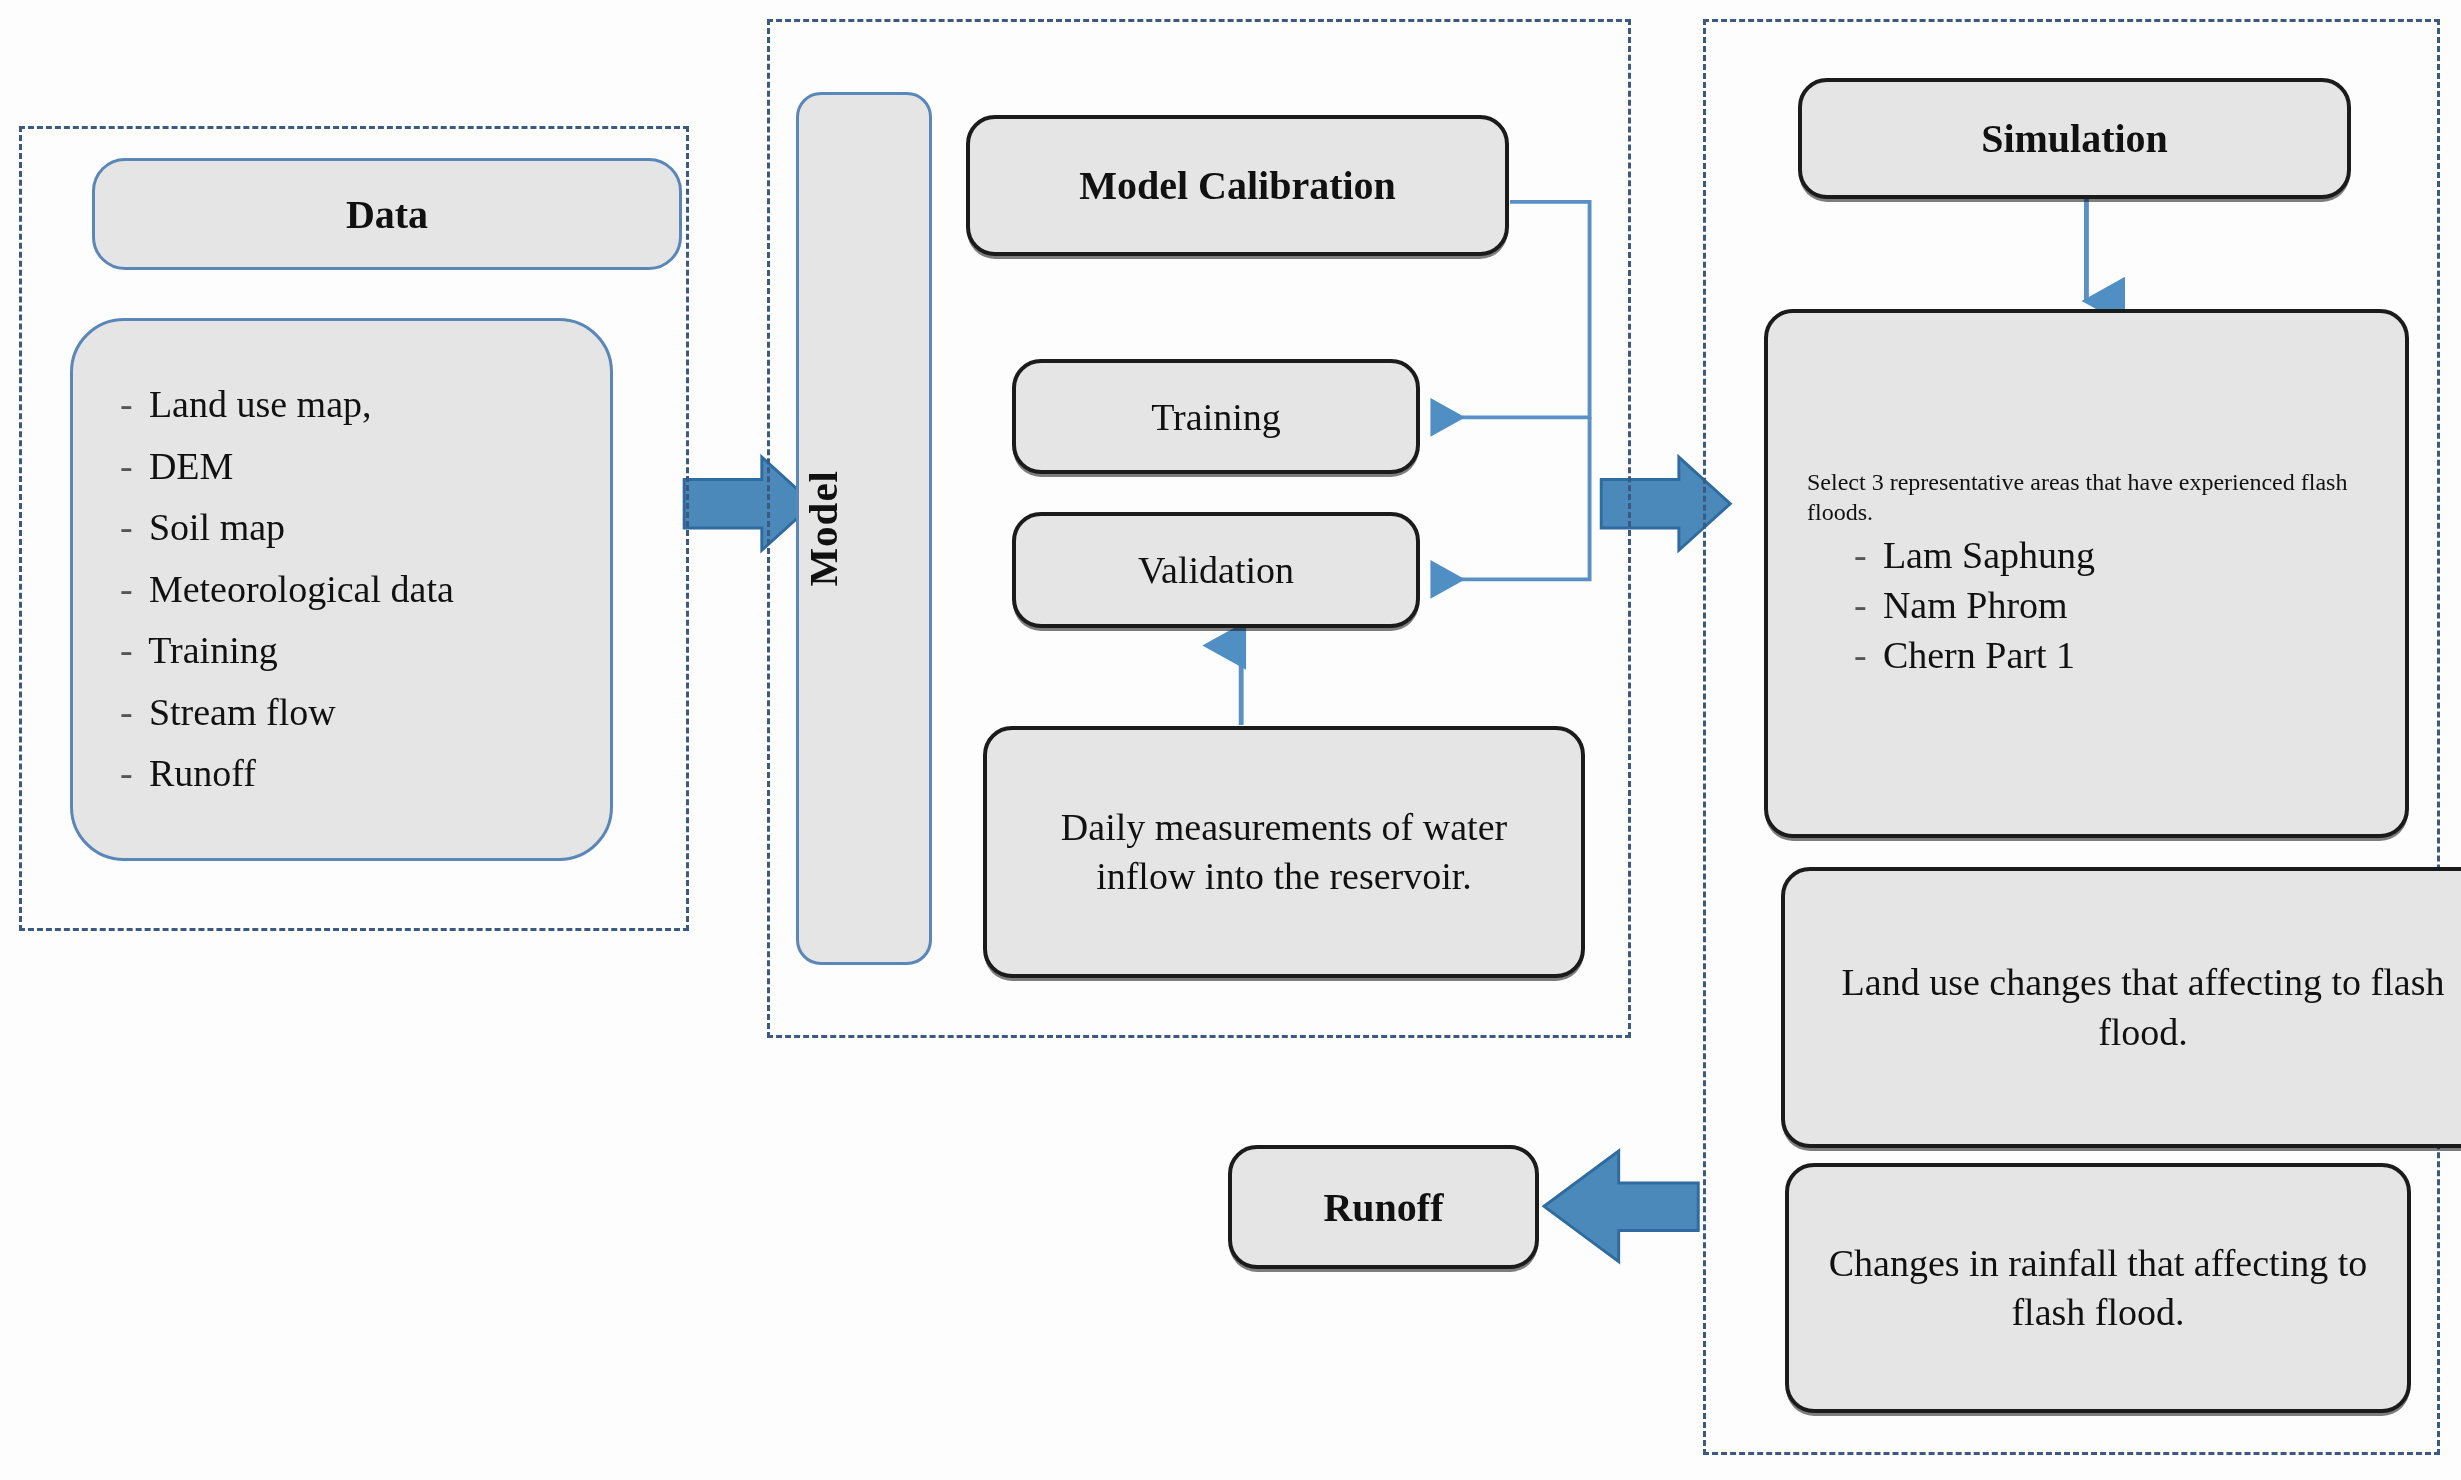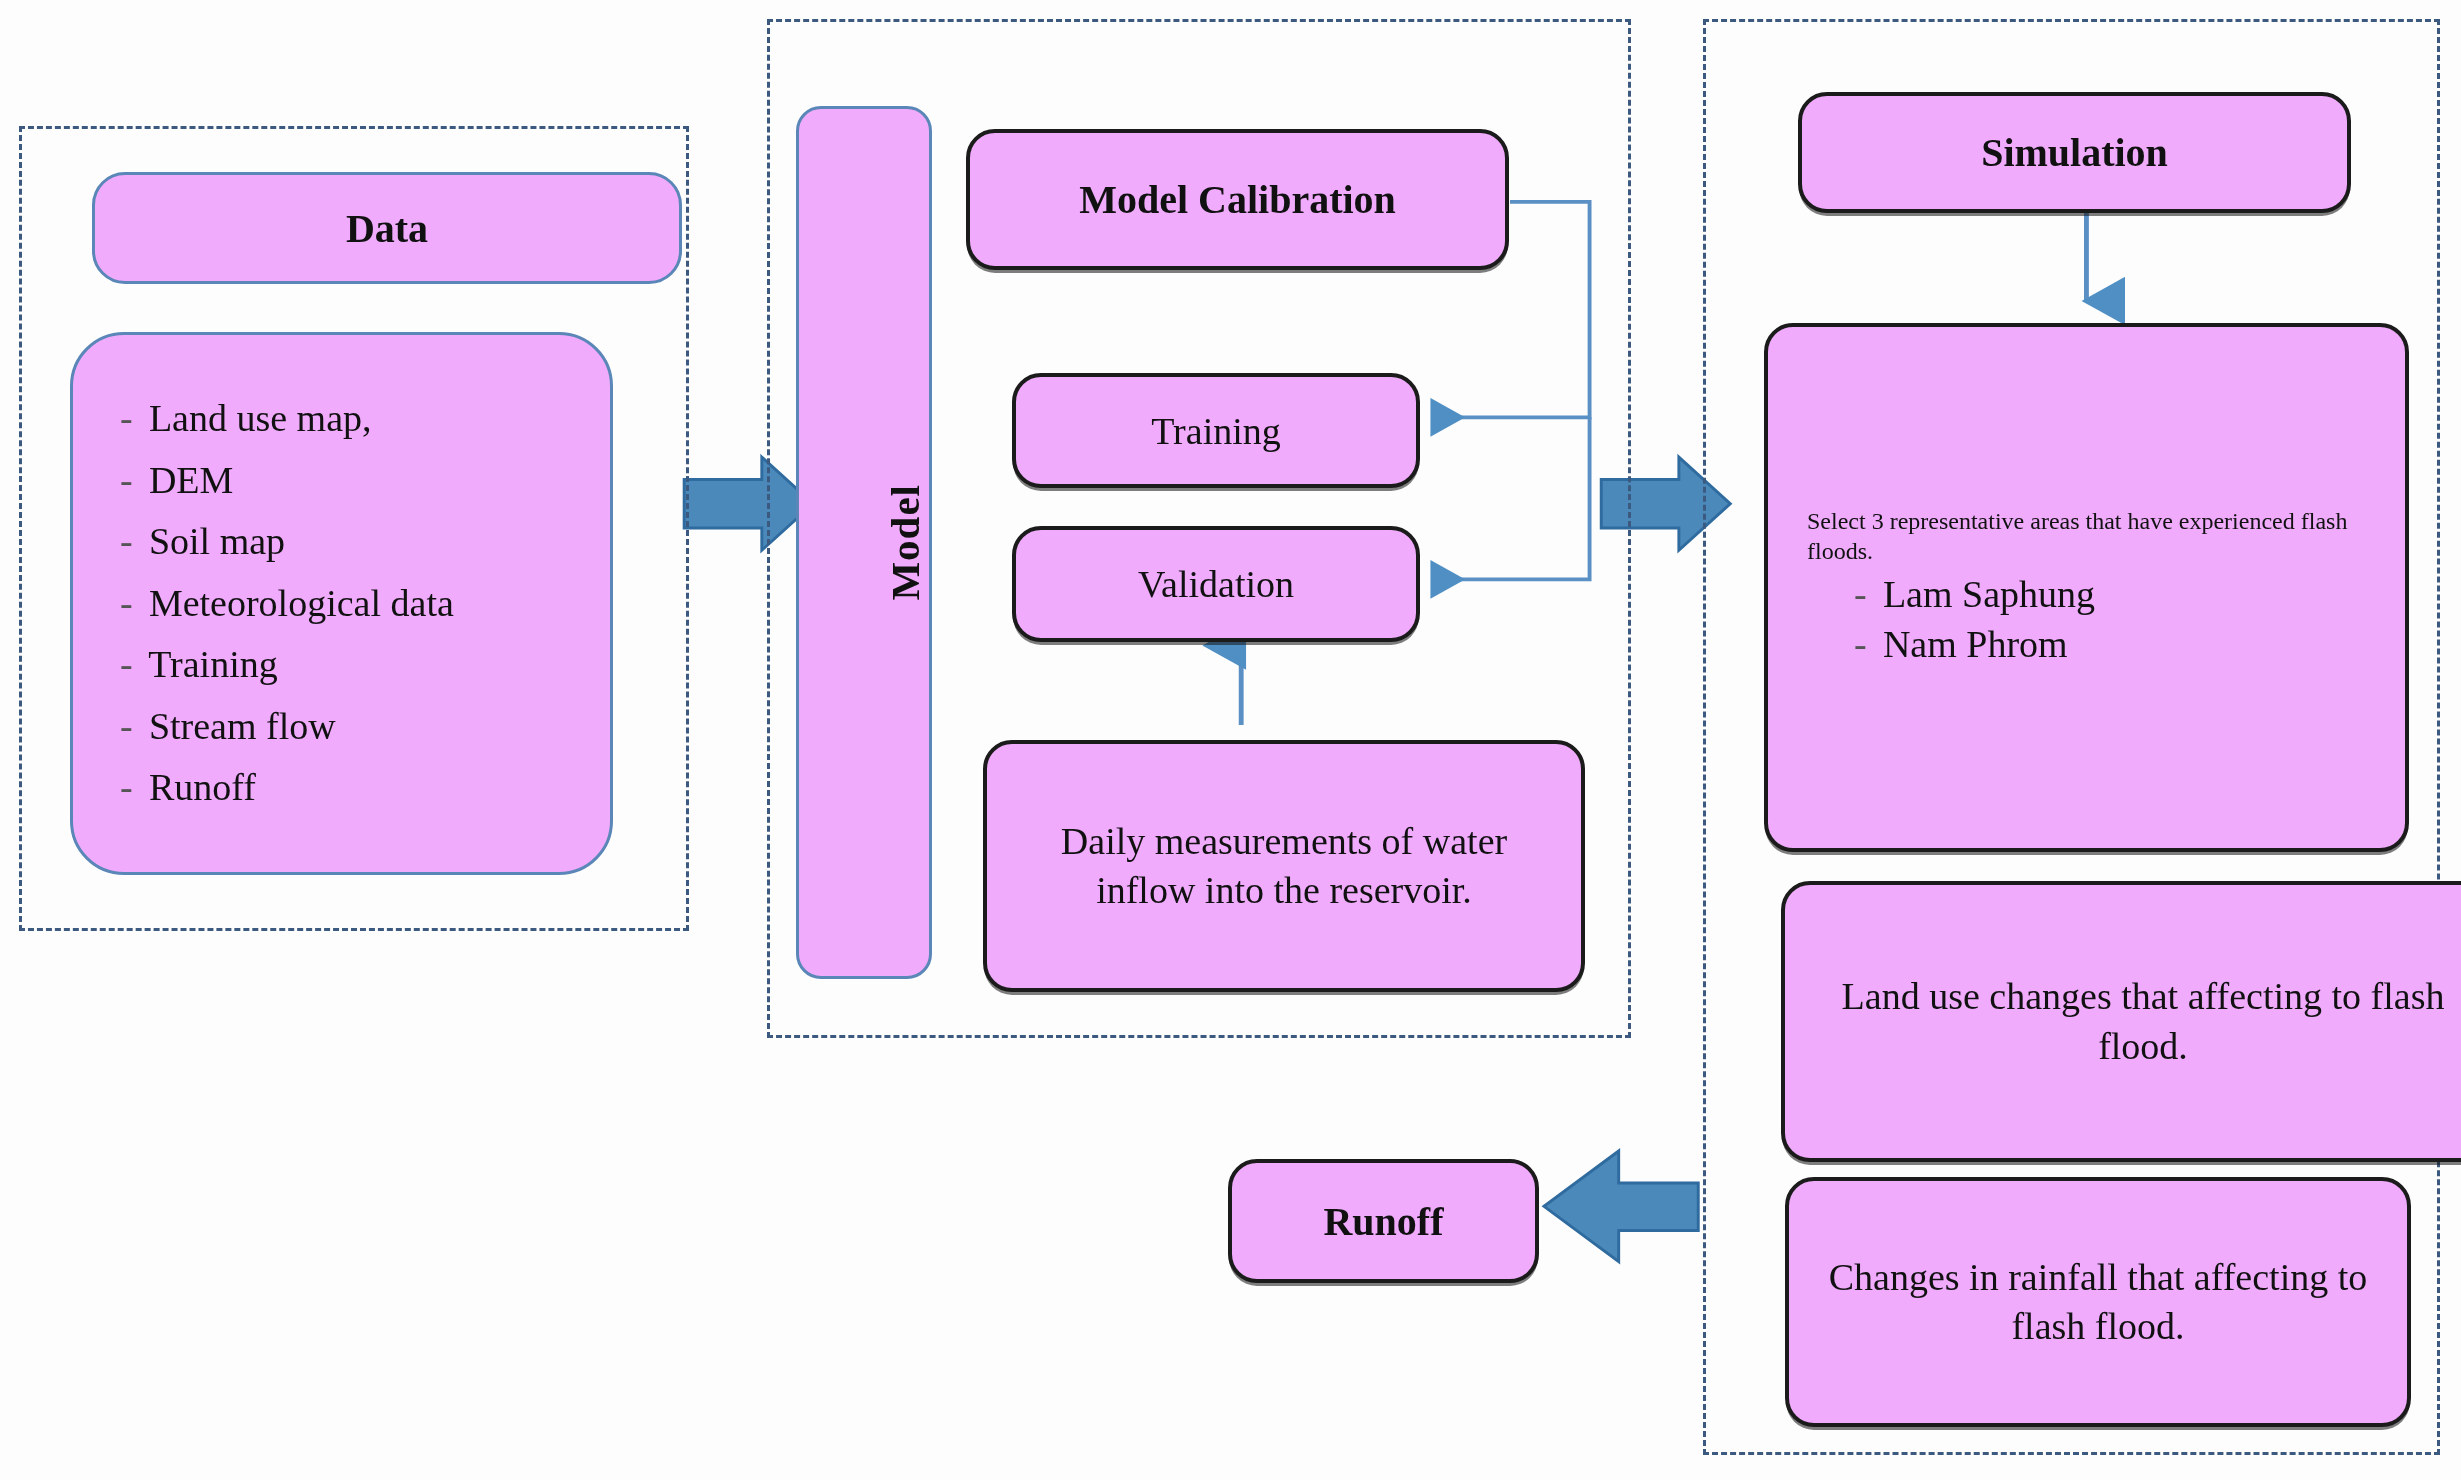--- a/index.html
+++ b/index.html
@@ -21,27 +21,26 @@
     position: absolute;
     border: 3.9px dashed #3c5a80;
     background: transparent;
     box-sizing: border-box;
   }
 
   
   .node {
     position: absolute;
     box-sizing: border-box;
-    background: #f0abfc;
+    background: #e5e5e5;
     display: flex;
     align-items: center;
-    justify-content: flex-end;
+    justify-content: flex-start;
     text-align: center;
     color: #111111;
-    margin-top: 14px;
   }
   .node.black {
     border: 4.9px solid #1b1b1b;
     border-radius: 29px;
     box-shadow: 0 3.9px 0 -1px rgba(20,20,20,0.55);
   }
   .node.blue {
     border: 3.9px solid #5a86b8;
     border-radius: 33px;
   }
@@ -211,20 +210,21 @@
   <div class="node black heading" style="left:1798px; top:78px; width:553px; height:121px;">
     <span class="node-inner">Simulation</span>
   </div>
 
   <div class="node black" style="left:1764px; top:309px; width:645px; height:529px; align-items:center;">
     <div class="node-inner left" style="padding:0 39px;">
       <div class="para">Select 3 representative areas that have experienced flash floods.</div>
       <ul class="sub-list" id="area-items">
           <li><span class="bullet-dash">-</span><span> Lam Saphung</span></li>
           <li><span class="bullet-dash">-</span><span> Nam Phrom</span></li>
+          <li><span class="bullet-dash">-</span><span> Chern Part 1</span></li>
         </ul>
     </div>
   </div>
 
   <div class="node black" style="left:1781px; top:867px; width:724px; height:281px;">
     <span class="node-inner" style="line-height:1.3; font-size:38px;">Land use changes that affecting to flash flood.</span>
   </div>
 
   <div class="node black" style="left:1785px; top:1163px; width:626px; height:250px;">
     <span class="node-inner" style="line-height:1.3; font-size:38px;">Changes in rainfall that affecting to flash flood.</span>

